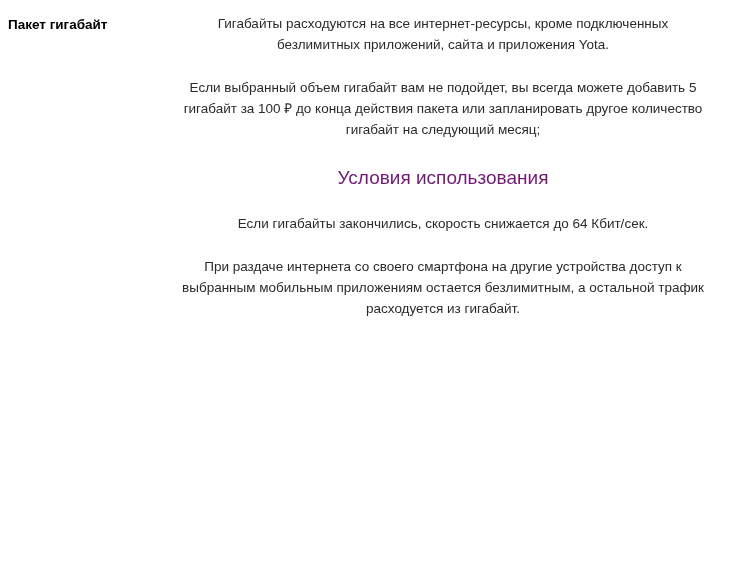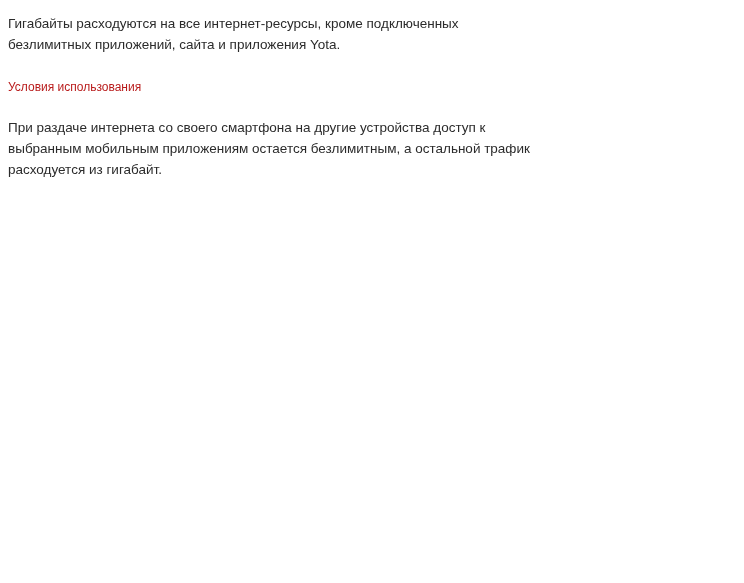--- a/index.html
+++ b/index.html
@@ -30,41 +30,45 @@
     flex: 0 0 170px;
     font-size: 13.5px;
     font-weight: bold;
     color: #000000;
     line-height: 1.45;
     padding-top: 1px;
   }
   .section-body {
     flex: 1 1 auto;
     max-width: 530px;
+    text-align: center;
   }
   .para {
     font-size: 13.5px;
     line-height: 1.55;
     color: #2b2b2b;
     margin: 0 0 22px 0;
   }
   .para:last-child {
     margin-bottom: 4px;
   }
   .subhead {
-    font-size: 12px;
+    font-size: 19px;
     line-height: 1.55;
-    color: #b91c1c;
+    color: #701a75;
     margin: 0 0 22px 0;
   }
 </style>
 </head>
 <body>
 
 <div class="page">
   <div class="section">
+    <div class="section-title">Пакет гигабайт</div>
     <div class="section-body">
       <p class="para">Гигабайты расходуются на все интернет-ресурсы, кроме подключенных безлимитных приложений, сайта и приложения Yota.</p>
+      <p class="para">Если выбранный объем гигабайт вам не подойдет, вы всегда можете добавить 5 гигабайт за 100 ₽ до конца действия пакета или запланировать другое количество гигабайт на следующий месяц;</p>
       <p class="subhead">Условия использования</p>
+      <p class="para">Если гигабайты закончились, скорость снижается до 64 Кбит/сек.</p>
       <p class="para">При раздаче интернета со своего смартфона на другие устройства доступ к выбранным мобильным приложениям остается безлимитным, а остальной трафик расходуется из гигабайт.</p>
     </div>
   </div>
 </div>
 
 </body></html>

